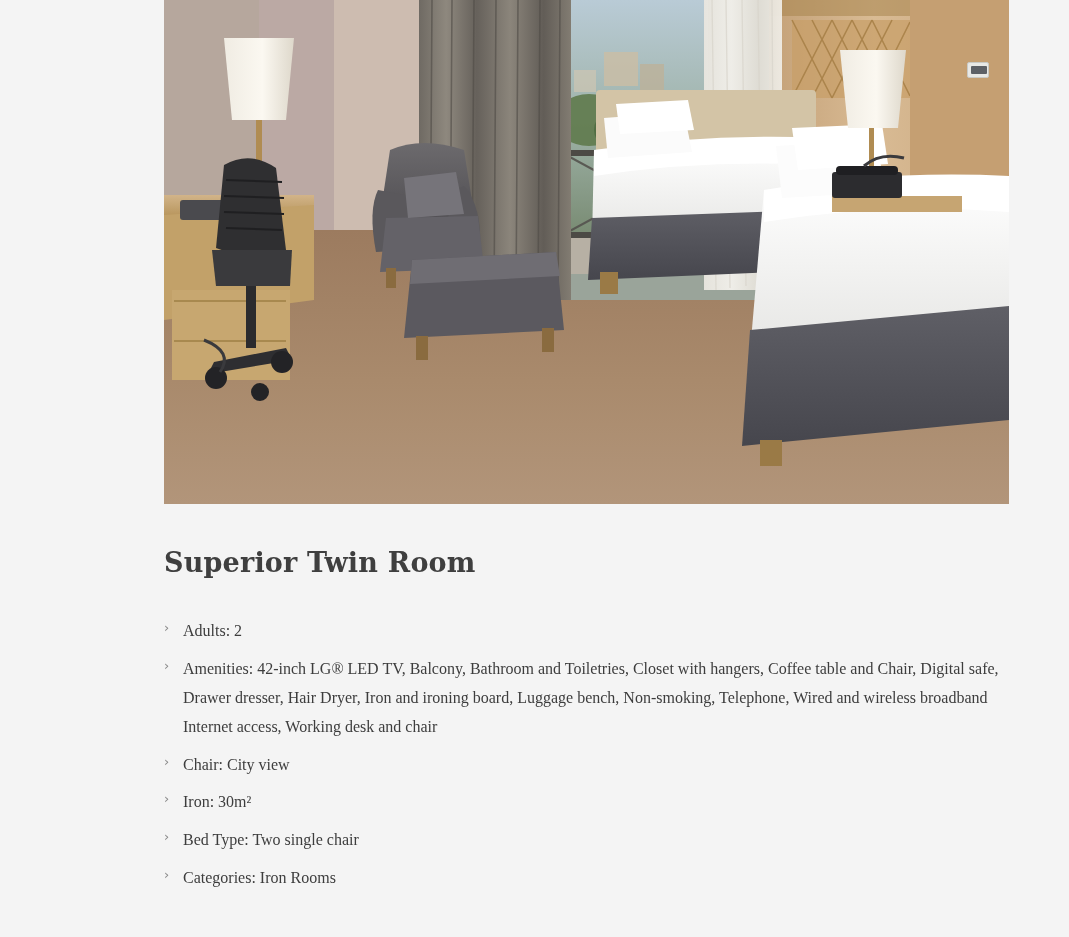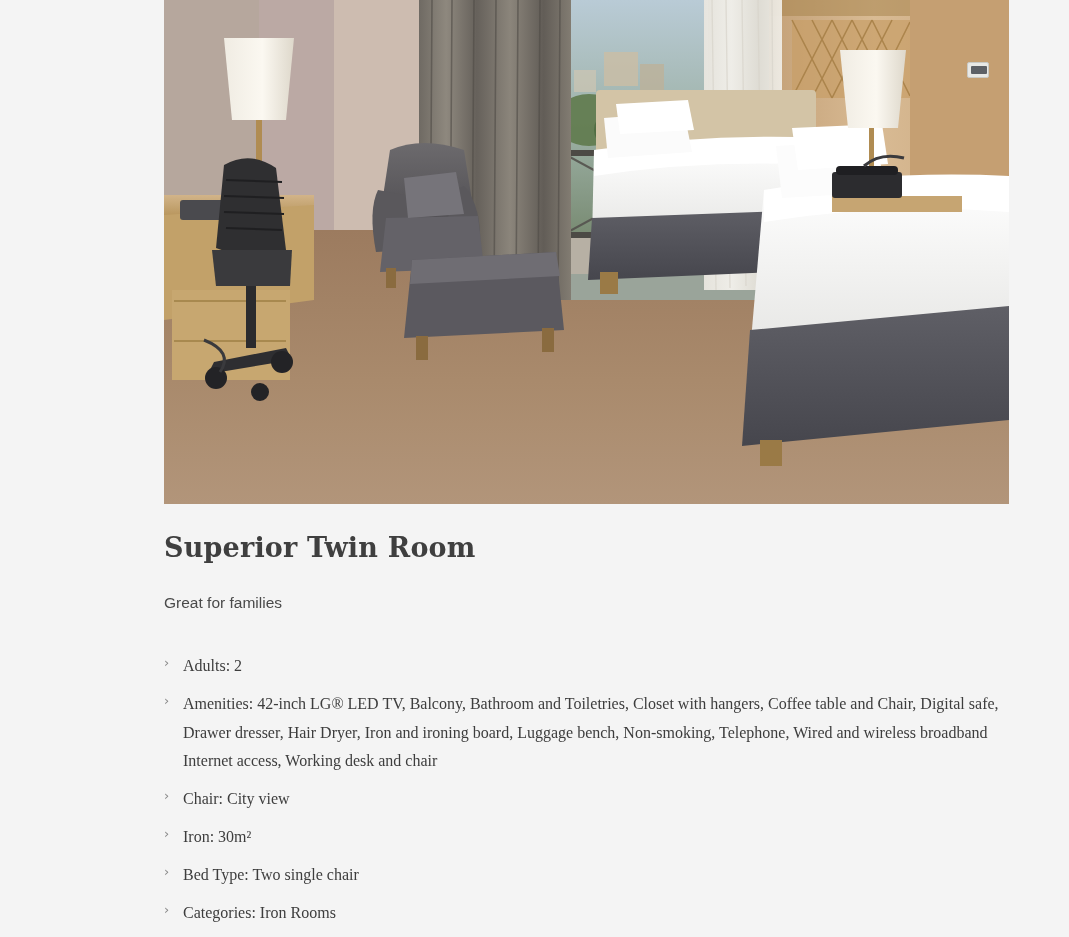--- a/index.html
+++ b/index.html
@@ -53,21 +53,21 @@
     position: absolute;
     left: 3px; top: 3px;
     width: 16px; height: 8px;
     background: #5d6066;
     border-radius: 1px;
   }
 
   
   .room-title {
     margin: 0;
-    padding: 28px 0 0 0;
+    padding: 43px 0 0 0;
     font-family: "DejaVu Serif", "Liberation Serif", serif;
     font-size: 27px;
     font-weight: 600;
     letter-spacing: 0.2px;
     color: #3f3f3f;
     line-height: 1.2;
   }
 
   .room-subtitle {
     margin: 0;
@@ -293,21 +293,20 @@
         <rect x="668" y="172" width="70" height="26" rx="3" fill="#2c2c2f"></rect>
         <rect x="672" y="166" width="62" height="9" rx="4" fill="#1f1f22"></rect>
         <path d="M700 166 Q716 152 740 158" stroke="#3a3a3d" stroke-width="3" fill="none"></path>
       </svg>
 
       <div class="tv-badge"></div>
     </div>
 
     <h2 class="room-title">Superior Twin Room</h2>
 
-    <p class="room-subtitle">Great for families</p>
 
     <ul class="feature-list">
       <li class="feature-item">
         <span class="chev">›</span>
         <span class="feature-text">Adults: 2</span>
       </li>
       <li class="feature-item">
         <span class="chev">›</span>
         <span class="feature-text">Amenities: 42-inch LG® LED TV, Balcony, Bathroom and Toiletries, Closet with hangers, Coffee table and Chair, Digital safe, Drawer dresser, Hair Dryer, Iron and ironing board, Luggage bench, Non-smoking, Telephone, Wired and wireless broadband Internet access, Working desk and chair</span>
       </li>

